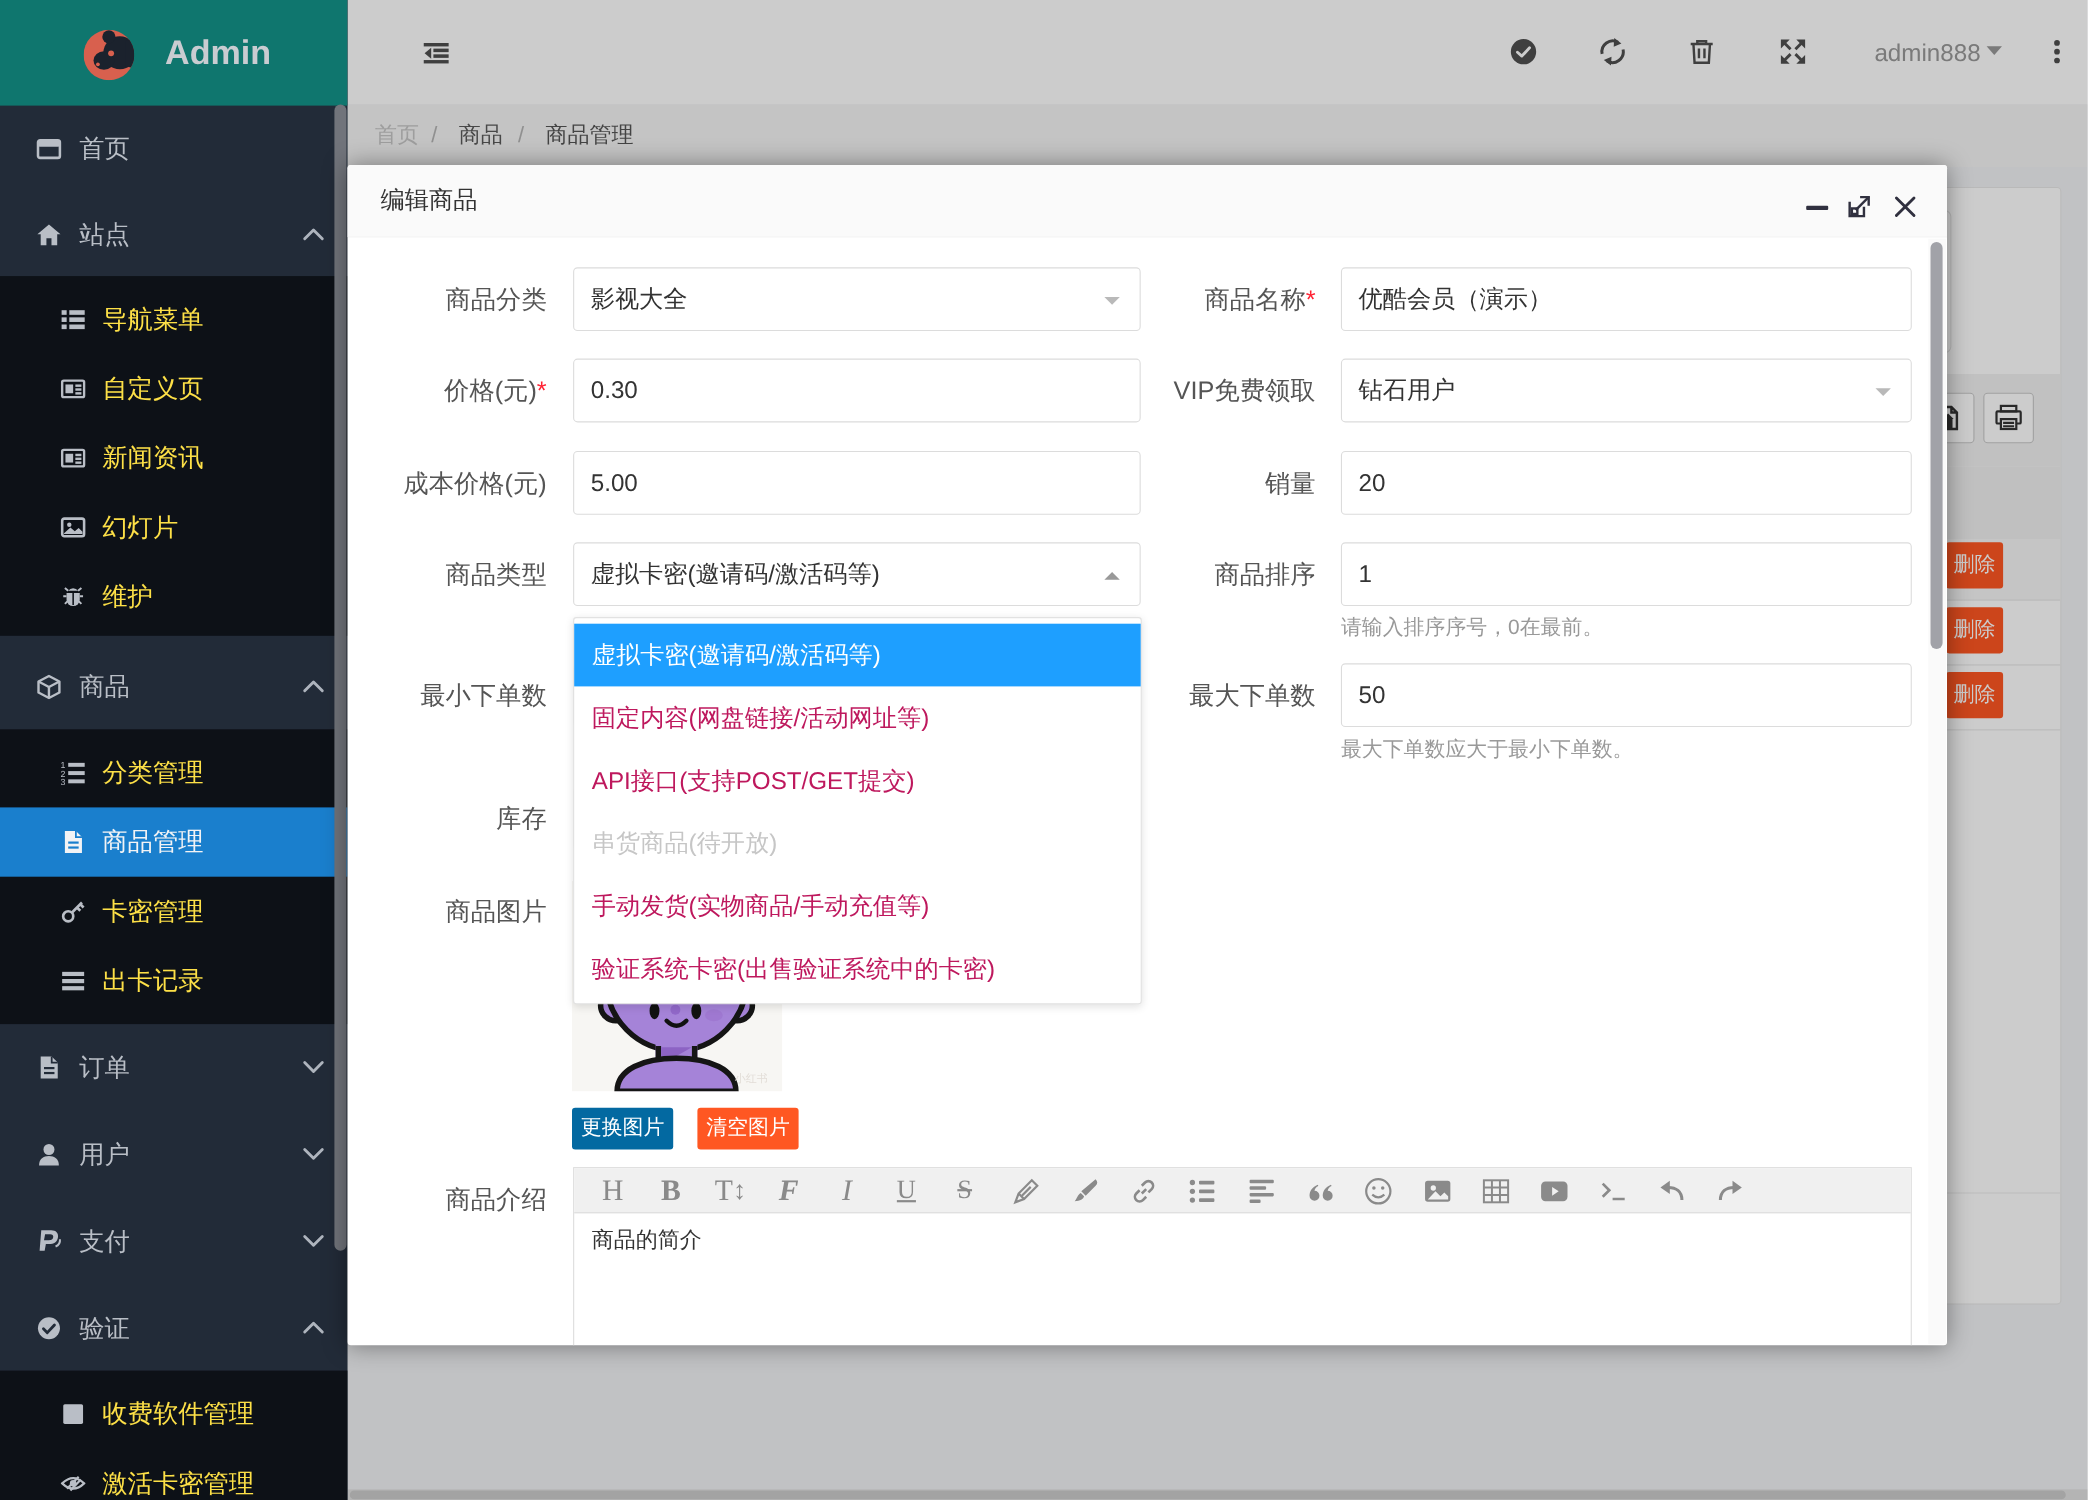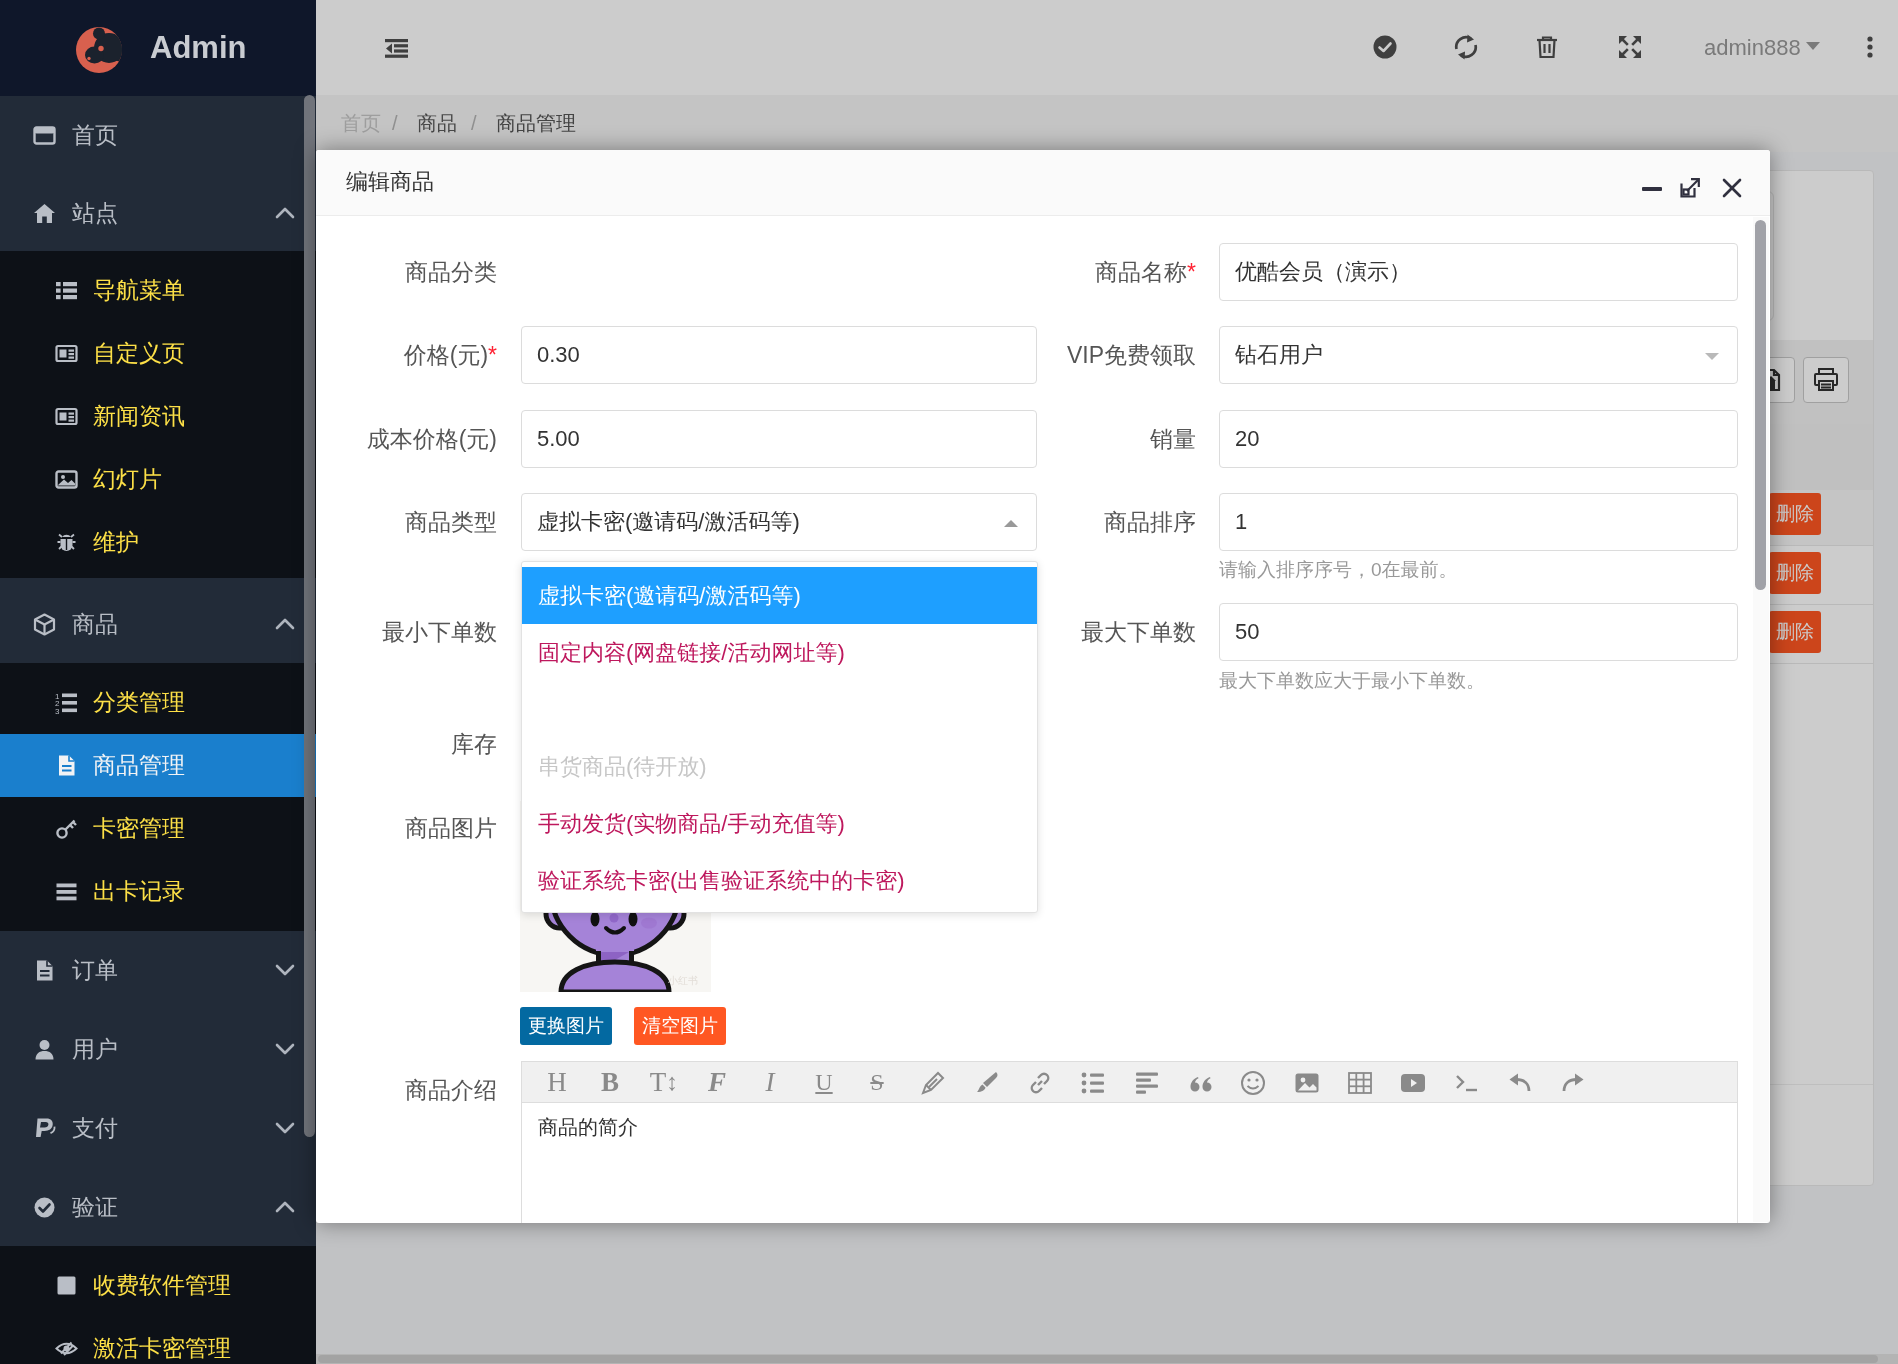--- a/index.html
+++ b/index.html
@@ -3,21 +3,21 @@
 <meta charset="utf-8">
 <title>Admin</title>
 <style>
 *{margin:0;padding:0;box-sizing:border-box}
 html,body{width:1898px;height:1364px;overflow:hidden;font-family:"Liberation Sans",sans-serif;}
 body{position:relative;background:#F2F3F5;}
 .abs{position:absolute}
 
 
 .sidebar{position:absolute;left:0;top:0;width:316px;height:1364px;background:#222B38;z-index:5;overflow:hidden}
-.logo{position:absolute;left:0;top:0;width:316px;height:96px;background:#0f172a}
+.logo{position:absolute;left:0;top:0;width:316px;height:96px;background:#0f766e}
 .logo .brand{position:absolute;left:150px;top:0;line-height:96px;font-size:31px;font-weight:bold;color:#C9CCD1}
 .subblock{position:absolute;left:0;width:316px;background:#0D1117}
 .mi{position:absolute;left:0;width:316px;display:flex;align-items:center;color:#B9BEC6;font-size:23px}
 .mi .ico{position:absolute;left:32px;width:24px;height:24px;display:flex;align-items:center;justify-content:center}
 .mi .txt{position:absolute;left:72px;white-space:nowrap}
 .mi .arr{position:absolute;left:272px;width:26px;height:26px}
 .smi{position:absolute;left:0;width:316px;display:flex;align-items:center;color:#fde047;font-size:23px}
 .smi .ico{position:absolute;left:54px;width:24px;height:24px;display:flex;align-items:center;justify-content:center}
 .smi .txt{position:absolute;left:93px;white-space:nowrap}
 .smi.active{background:#1A7FCD;color:#F2F3F5}
@@ -410,20 +410,21 @@
     <div class="lbl" style="right:1273px;top:565px;height:58px;line-height:58px">库存</div>
     <div class="lbl" style="right:1273px;top:649px;height:58px;line-height:58px">商品图片</div>
     <div class="lbl" style="right:1273px;top:911px;height:58px;line-height:58px">商品介绍</div>
 
     <div class="lbl" style="right:574px;top:93px;height:58px;line-height:58px">商品名称<em>*</em></div>
     <div class="lbl" style="right:574px;top:176px;height:58px;line-height:58px">VIP免费领取</div>
     <div class="lbl" style="right:574px;top:260px;height:58px;line-height:58px">销量</div>
     <div class="lbl" style="right:574px;top:343px;height:58px;line-height:58px">商品排序</div>
     <div class="lbl" style="right:574px;top:453px;height:58px;line-height:58px">最大下单数</div>
 
+    <div class="ipt" style="left:205px;top:93px;width:516px">影视大全<span class="tri-d" style="right:18px;top:26px"></span></div>
     <div class="ipt" style="left:205px;top:176px;width:516px">0.30</div>
     <div class="ipt" style="left:205px;top:260px;width:516px">5.00</div>
     <div class="ipt" style="left:205px;top:343px;width:516px">虚拟卡密(邀请码/激活码等)<span class="tri-u" style="right:18px;top:26px"></span></div>
     <div class="ipt" style="left:205px;top:453px;width:516px"></div>
     <div class="ipt" style="left:205px;top:565px;width:516px"></div>
 
     <div class="ipt" style="left:903px;top:93px;width:519px">优酷会员（演示）</div>
     <div class="ipt" style="left:903px;top:176px;width:519px">钻石用户<span class="tri-d" style="right:18px;top:26px"></span></div>
     <div class="ipt" style="left:903px;top:260px;width:519px">20</div>
     <div class="ipt" style="left:903px;top:343px;width:519px">1</div>
@@ -535,16 +536,17 @@
     </div>
   </div>
   <div class="mscroll">
       <div class="mthumb"></div>
     </div>
 </div>
 
 <div class="dd">
   <div class="op sel" style="top:5px">虚拟卡密(邀请码/激活码等)</div>
   <div class="op" style="top:62px">固定内容(网盘链接/活动网址等)</div>
+  <div class="op" style="top:119px">API接口(支持POST/GET提交)</div>
   <div class="op dis" style="top:176px">串货商品(待开放)</div>
   <div class="op" style="top:233px">手动发货(实物商品/手动充值等)</div>
   <div class="op" style="top:290px">验证系统卡密(出售验证系统中的卡密)</div>
 </div>
 
 </body></html>

